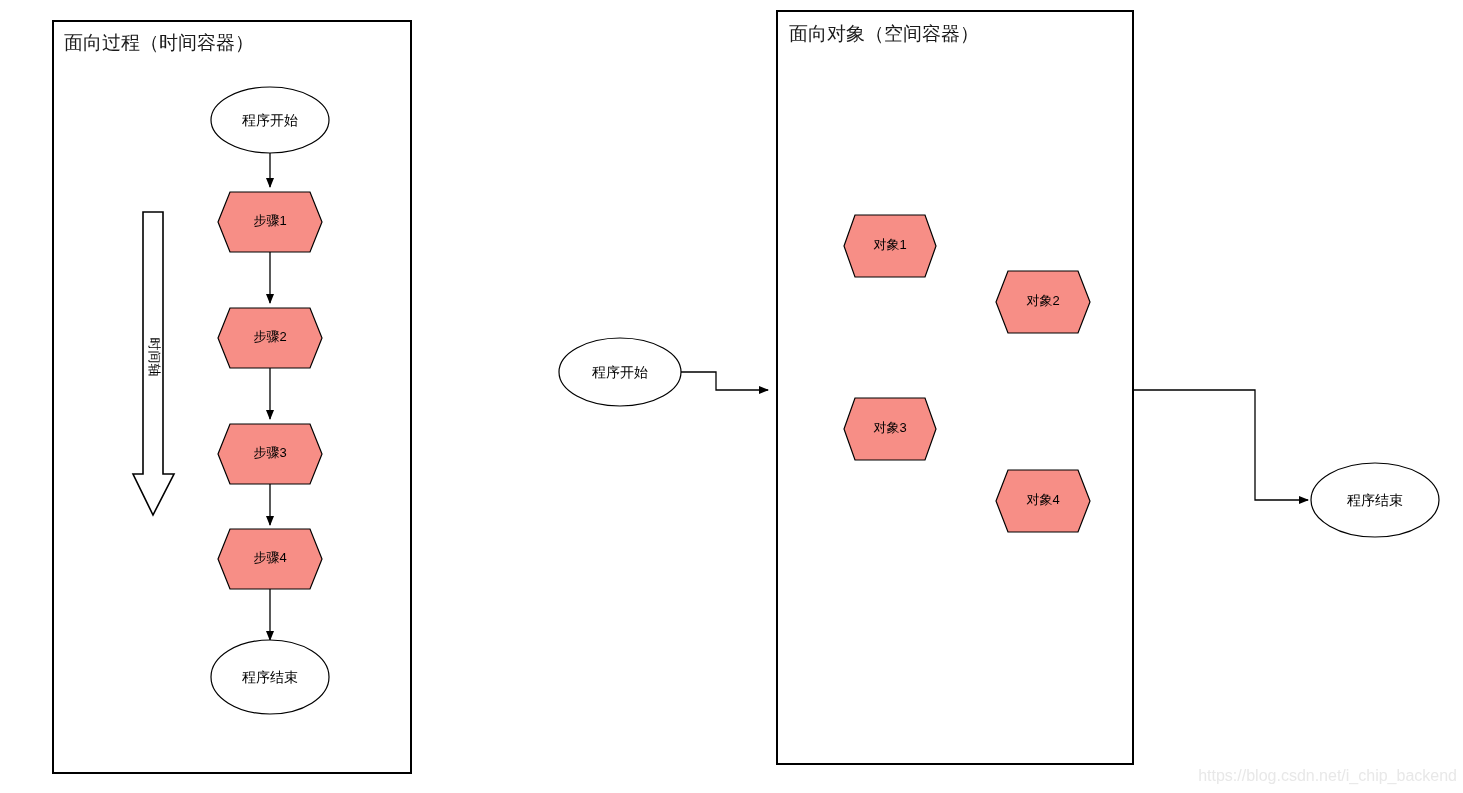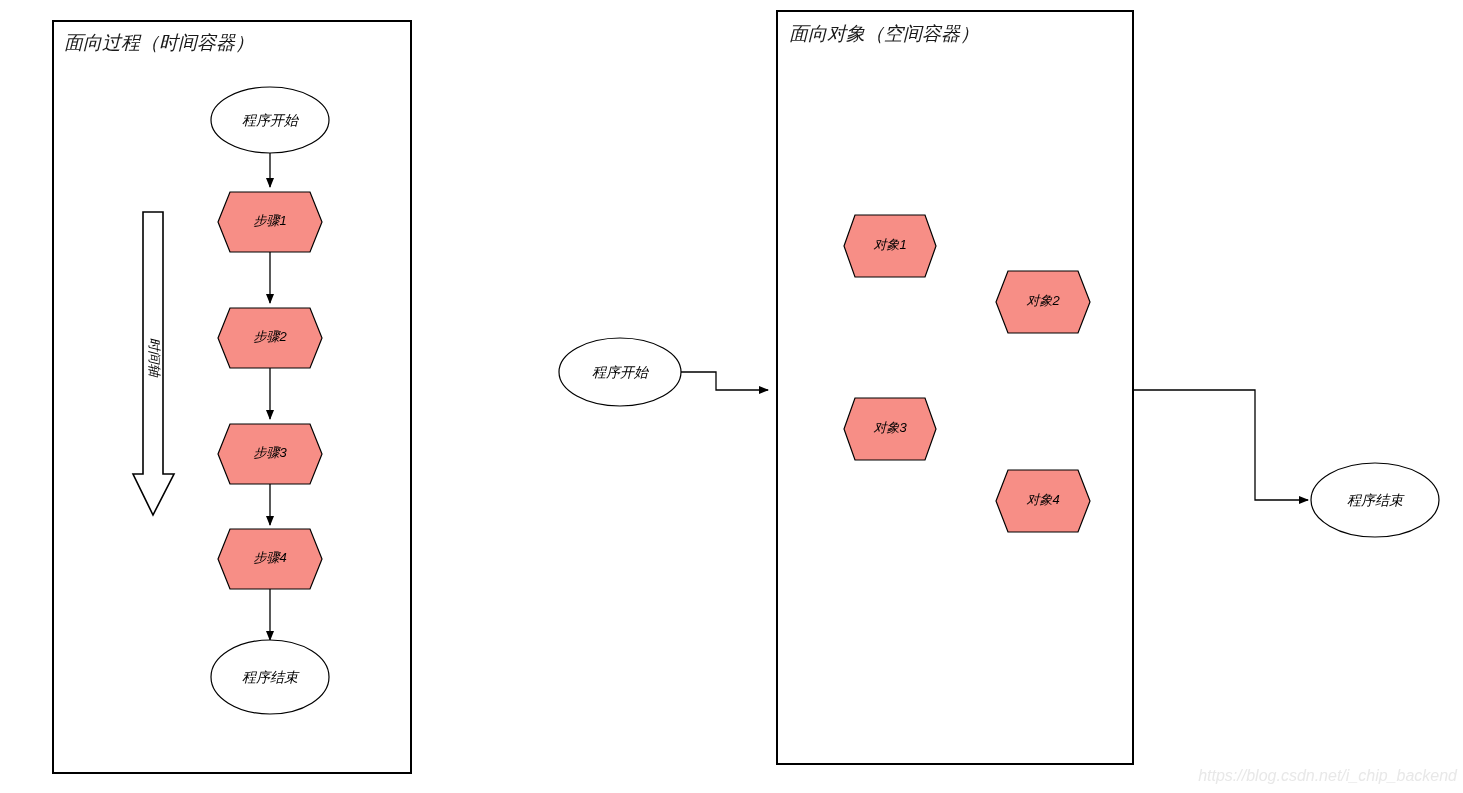--- a/index.html
+++ b/index.html
@@ -10,21 +10,20 @@
   }
   body {
     font-family: "Liberation Sans", "DejaVu Sans", sans-serif;
   }
   #canvas {
     position: relative;
     width: 1463px;
     height: 793px;
     background: #ffffff;
     overflow: hidden;
-    font-style: italic;
   }
   #diagram-svg {
     position: absolute;
     top: 0;
     left: 0;
     width: 1463px;
     height: 793px;
     display: block;
   }
   .panel-rect {

